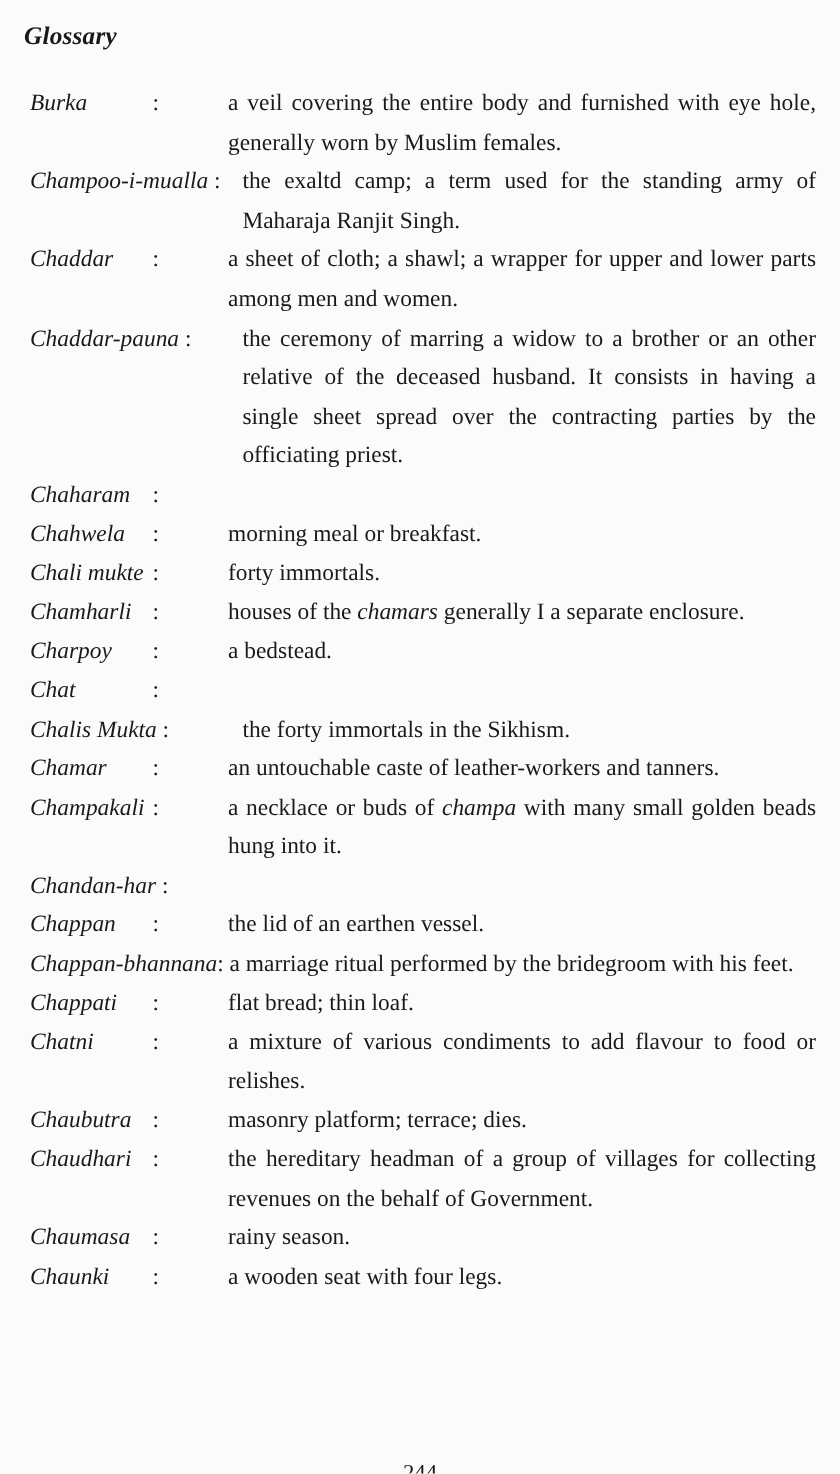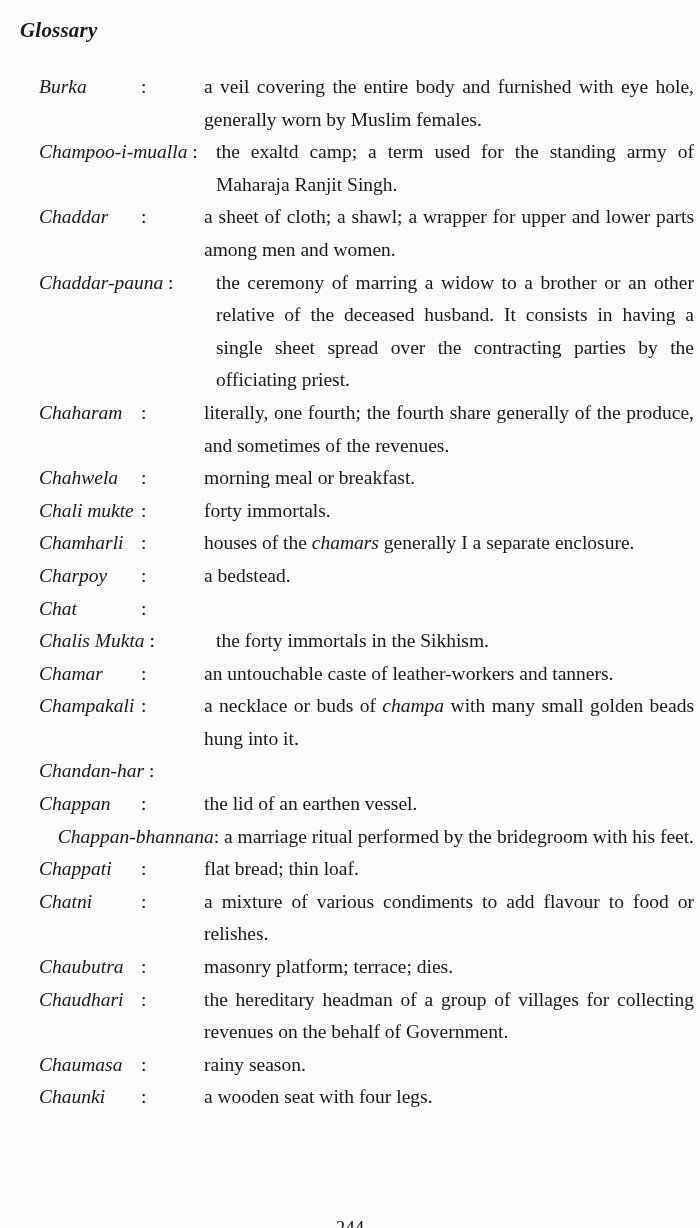--- a/index.html
+++ b/index.html
@@ -24,40 +24,40 @@
     position: absolute;
     left: 20px;
     top: 18px;
     font-size: 21px;
     font-weight: bold;
     font-style: italic;
     letter-spacing: 0.2px;
   }
   .entries {
     position: absolute;
-    left: 39px;
+    left: 25px;
     top: 71px;
     width: 655px;
   }
   .entry {
     font-size: 19.5px;
     line-height: 32.6px;
   }
   .entry.standard {
     display: grid;
     grid-template-columns: 102px 63px 1fr;
   }
   .entry.wide {
     display: grid;
     grid-template-columns: 165px 1fr;
     gap: 12px;
   }
   .entry.runin {
     display: block;
-    text-align: right;
+    text-align: left;
   }
   .cell-term {
     white-space: nowrap;
     overflow: visible;
   }
   .term {
     font-style: italic;
   }
   .cell-colon {
     text-align: left;
@@ -99,21 +99,20 @@
         <div class="cell-colon"><span>:</span></div>
         <div class="cell-def"><span>a sheet of cloth; a shawl; a wrapper for upper and lower parts among men and women.</span></div>
       </div>
       <div class="entry wide">
         <div class="cell-term"><span class="term">Chaddar-pauna</span> <span>:</span></div>
         <div class="cell-def"><span>the ceremony of marring a widow to a brother or an other relative of the deceased husband. It consists in having a single sheet spread over the contracting parties by the officiating priest.</span></div>
       </div>
       <div class="entry standard">
         <div class="cell-term"><span class="term">Chaharam</span></div>
         <div class="cell-colon"><span>:</span></div>
-        <div class="cell-def"><span>literally, one fourth; the fourth share generally of the produce, and sometimes of the revenues.</span></div>
       </div>
       <div class="entry standard">
         <div class="cell-term"><span class="term">Chahwela</span></div>
         <div class="cell-colon"><span>:</span></div>
         <div class="cell-def"><span>morning meal or breakfast.</span></div>
       </div>
       <div class="entry standard">
         <div class="cell-term"><span class="term">Chali mukte</span></div>
         <div class="cell-colon"><span>:</span></div>
         <div class="cell-def"><span>forty immortals.</span></div>

